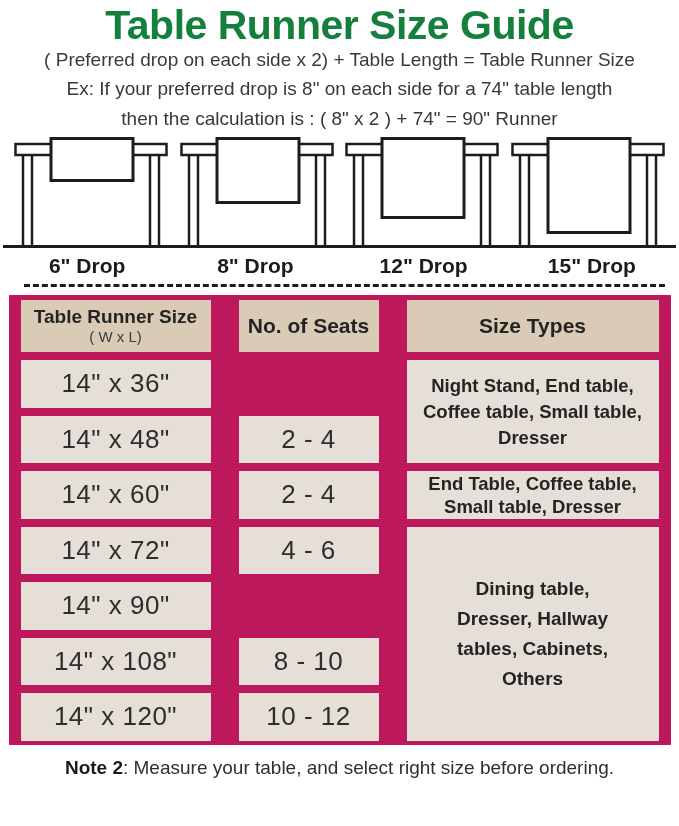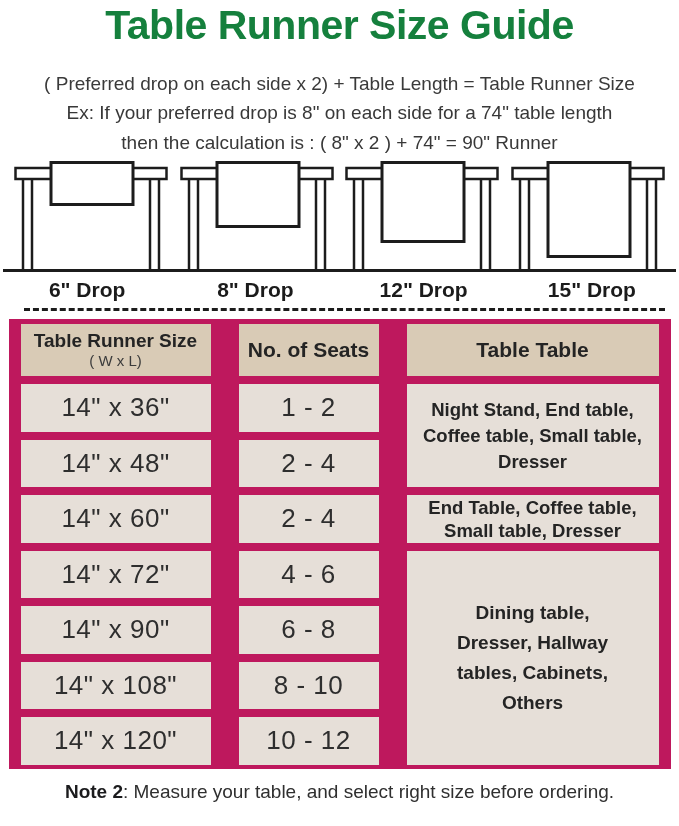--- a/index.html
+++ b/index.html
@@ -5,21 +5,21 @@
   html,body{margin:0;padding:0;}
   body{
     width:679px;height:826px;background:#ffffff;overflow:hidden;
     font-family:"Liberation Sans",sans-serif;color:#1d1d1f;
   }
   .title{
     text-align:center;font-size:41px;font-weight:700;letter-spacing:-0.5px;
     color:#15803d;margin:0;padding-top:2px;line-height:46px;
   }
   .formula{
-    text-align:center;font-size:19px;color:#3a3a3a;margin:24px 0 0;
+    text-align:center;font-size:19px;color:#3a3a3a;margin:0 0 0;
     white-space:nowrap;line-height:24px;
   }
   .ex-line{
     text-align:center;font-size:19px;color:#383838;margin:4px 12px 0;line-height:26px;
   }
   .figures{
     display:flex;justify-content:space-between;align-items:flex-end;
     padding:0 8px;margin:4px 3px 0 3px;border-bottom:3px solid #1c1c1c;
   }
   .drop-labels{display:flex;margin:0 3px;}
@@ -102,28 +102,25 @@
 
 <div class="panel">
   <div class="cell hcell hstack" style="grid-column:1;grid-row:1;">
     <span class="h-line1">Table Runner Size</span>
     <span class="h-line2">( W x L)</span>
   </div>
   <div class="cell hcell" style="grid-column:2;grid-row:1;">
     <span class="h-big">No. of Seats</span>
   </div>
   <div class="cell hcell" style="grid-column:3;grid-row:1;">
-    <span class="h-big">Table Table</span>
+    <span class="h-big">Size Types</span>
   </div>
 
   <div class="cell dcell" style="grid-column:1;grid-row:2;">
       <span class="size-val">14" x 36"</span>
-    </div>
-  <div class="cell dcell" style="grid-column:2;grid-row:2;">
-      <span class="seats-val">1 - 2</span>
     </div>
   <div class="cell dcell" style="grid-column:3;grid-row:2 / span 2;">
       <span class="types-val">Night Stand, End table, Coffee table, Small table, Dresser</span>
     </div>
 
   <div class="cell dcell" style="grid-column:1;grid-row:3;">
       <span class="size-val">14" x 48"</span>
     </div>
   <div class="cell dcell" style="grid-column:2;grid-row:3;">
       <span class="seats-val">2 - 4</span>
@@ -145,23 +142,20 @@
   <div class="cell dcell" style="grid-column:2;grid-row:5;">
       <span class="seats-val">4 - 6</span>
     </div>
   <div class="cell dcell" style="grid-column:3;grid-row:5 / span 4;">
       <span class="types-val types-big">Dining table, Dresser, Hallway tables, Cabinets, Others</span>
     </div>
 
   <div class="cell dcell" style="grid-column:1;grid-row:6;">
       <span class="size-val">14" x 90"</span>
     </div>
-  <div class="cell dcell" style="grid-column:2;grid-row:6;">
-      <span class="seats-val">6 - 8</span>
-    </div>
 
   <div class="cell dcell" style="grid-column:1;grid-row:7;">
       <span class="size-val">14" x 108"</span>
     </div>
   <div class="cell dcell" style="grid-column:2;grid-row:7;">
       <span class="seats-val">8 - 10</span>
     </div>
 
   <div class="cell dcell" style="grid-column:1;grid-row:8;">
       <span class="size-val">14" x 120"</span>

